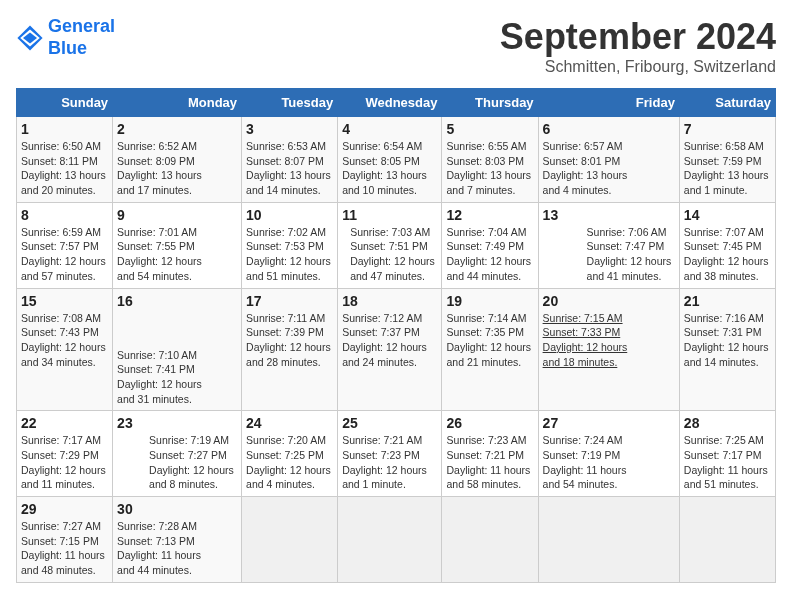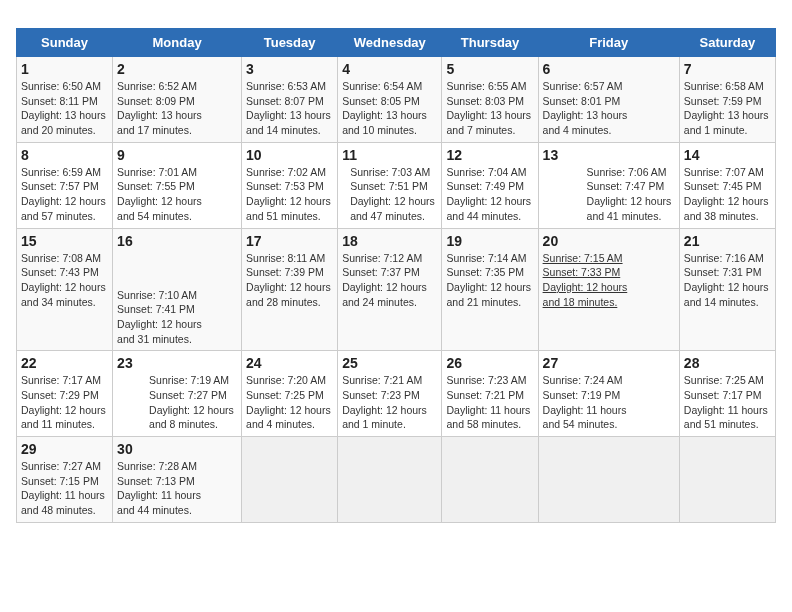--- a/index.html
+++ b/index.html
@@ -48,21 +48,21 @@
     }
     table {
       width: 100%;
       border-collapse: collapse;
       font-size: 11px;
     }
     thead tr th {
       background-color: #2d6db5;
       color: #fff;
       padding: 6px 4px;
-      text-align: center;
+      text-align: right;
       font-size: 13px;
       font-weight: bold;
       border: 1px solid #2d6db5;
     }
     tbody tr td {
       border: 1px solid #ccc;
       padding: 4px 4px;
       vertical-align: top;
       min-height: 70px;
       background: #fff;
@@ -89,20 +89,35 @@
       background: #f0f0f0 !important;
     }
     .week-row td {
       height: 80px;
     }
   </style>
 </head>
 <body>
 
 <div class="header-area">
+  <div class="logo">
+    <svg class="logo-icon" viewBox="0 0 40 40">
+      <polygon points="20,2 38,20 20,38 2,20" fill="#1a73e8"></polygon>
+      <polygon points="20,8 34,20 20,32 6,20" fill="#fff"></polygon>
+      <polygon points="20,12 30,20 20,28 10,20" fill="#1a73e8"></polygon>
+    </svg>
+    <div class="logo-text">
+      <div><span>General</span></div>
+      <div style="color:#1a73e8;">Blue</div>
+    </div>
+  </div>
+  <div class="title-area">
+    <div class="main-title">September 2024</div>
+    <div class="subtitle">Schmitten, Fribourg, Switzerland</div>
+  </div>
 </div>
 
 <table>
   <thead>
     <tr>
       <th>Sunday</th>
       <th>Monday</th>
       <th>Tuesday</th>
       <th>Wednesday</th>
       <th>Thursday</th>
@@ -223,21 +238,21 @@
         </td>
         <td>
           <span class="day-num">16</span>
           <div class="day-info" style="white-space: pre-line; margin-top: 39px;">Sunrise: 7:10 AM
 Sunset: 7:41 PM
 Daylight: 12 hours
 and 31 minutes.</div>
         </td>
         <td>
           <span class="day-num">17</span>
-          <div class="day-info" style="white-space: pre-line;">Sunrise: 8:11 AM
+          <div class="day-info" style="white-space: pre-line;">Sunrise: 7:11 AM
 Sunset: 7:39 PM
 Daylight: 12 hours
 and 28 minutes.</div>
         </td>
         <td>
           <span class="day-num">18</span>
           <div class="day-info" style="white-space: pre-line;">Sunrise: 7:12 AM
 Sunset: 7:37 PM
 Daylight: 12 hours
 and 24 minutes.</div>

